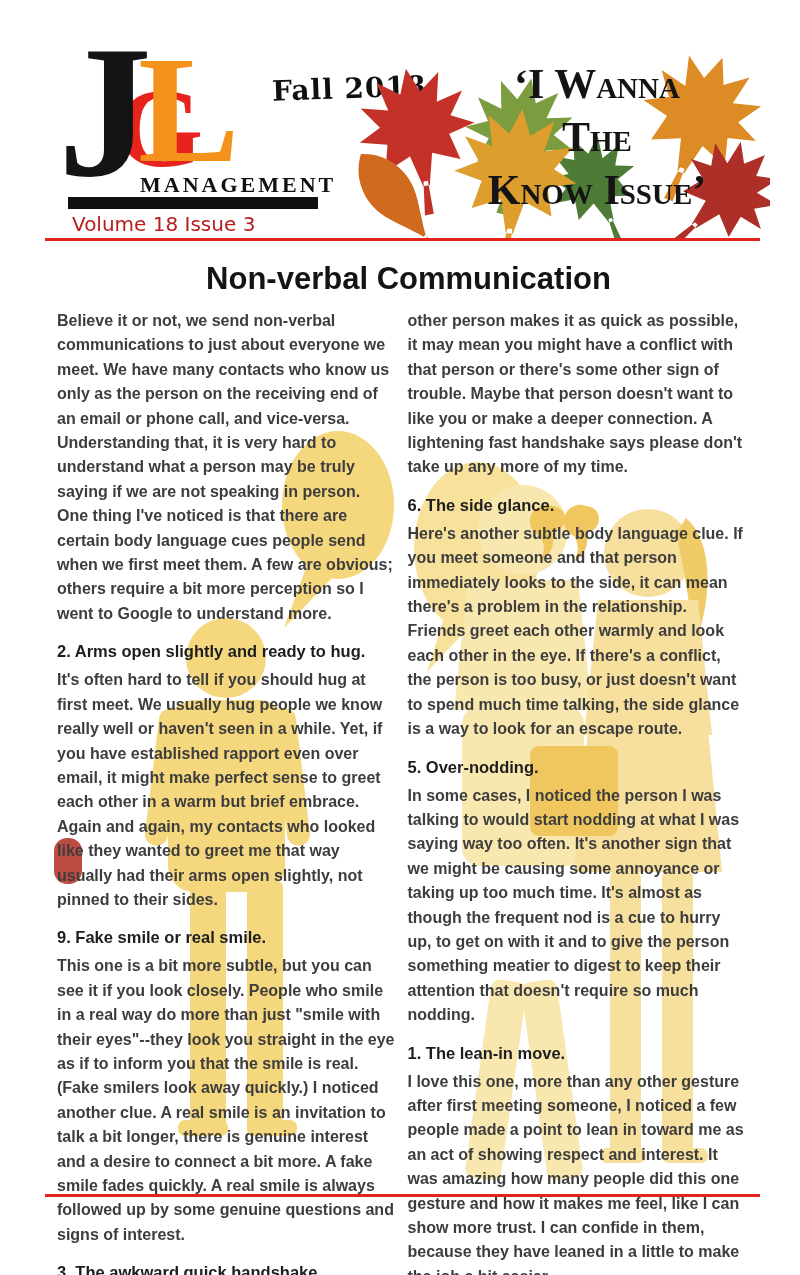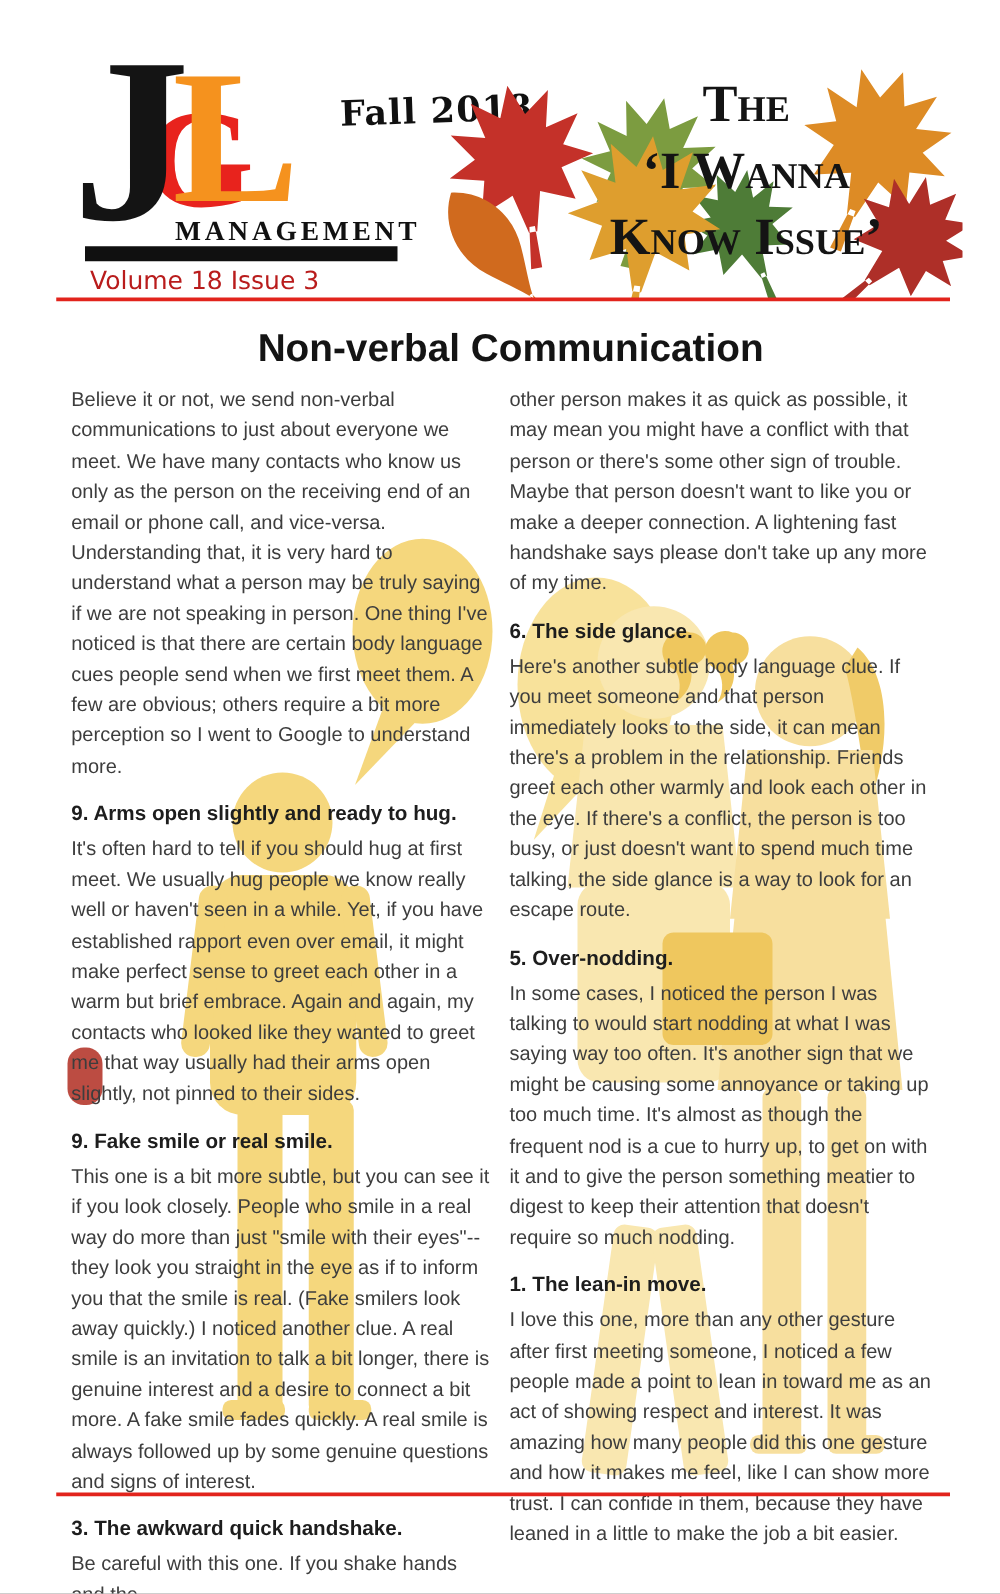--- a/index.html
+++ b/index.html
@@ -52,21 +52,21 @@
   
   .article{position:relative;z-index:1;}
   .article-title{
     text-align:center;margin:16px 0 6px 0;
     font-size:31px;font-weight:700;color:#141414;
     letter-spacing:0px;
     padding-left:17px;
   }
   .columns{display:flex;gap:13px;padding:6px 55px 0 57px;}
   .col{width:338px;font-size:16px;line-height:24.4px;color:#3d3d3d;}
-  .col p{margin:0 0 13px 0;}
+  .col p{margin:0 0 13px 0;font-weight:bold;}
   .col h3{margin:12px 0 5px 0;font-size:16.5px;line-height:24px;color:#1d1d1d;font-weight:700;}
 </style>
 </head>
 <body>
 
 <div class="page">
 
   <svg class="watermark" viewBox="0 0 800 1275" aria-hidden="true">
     <g fill="#f5d77d">
       <circle cx="226" cy="658" r="40"></circle>
@@ -128,35 +128,35 @@
       <use href="#mapleleaf" transform="translate(170,84) rotate(12) scale(1.05)" fill="#7c9c40"></use>
       <use href="#mapleleaf" transform="translate(242,132) rotate(-25) scale(0.85)" fill="#4e7c37"></use>
       <use href="#mapleleaf" transform="translate(352,66) rotate(20) scale(1.15)" fill="#dd8b25"></use>
       <use href="#mapleleaf" transform="translate(380,142) rotate(45) scale(0.95)" fill="#ae2f28"></use>
       <use href="#mapleleaf" transform="translate(166,122) rotate(6) scale(1.18)" fill="#de9e2e"></use>
       <use href="#mapleleaf" transform="translate(66,78) rotate(-10) scale(1.12)" fill="#c43129"></use>
       <use href="#slimleaf" transform="translate(42,146) rotate(-38) scale(1.1)" fill="#d06a1e"></use>
     </svg>
 
     <div class="issue-title">
+      <div>‘I Wanna</div>
       <div>The</div>
-      <div>‘I Wanna</div>
       <div>Know Issue’</div>
     </div>
 
     <div class="rule rule-top"></div>
   </div>
 
   <div class="article">
     <h1 class="article-title">Non-verbal Communication</h1>
 
     <div class="columns">
       <div class="col">
         <p>Believe it or not, we send non-verbal communications to just about everyone we meet.  We have many contacts who know us only as the person on the receiving end of an email or phone call, and vice-versa.  Understanding that, it is very hard to understand what a person may be truly saying if we are not speaking in person.  One thing I've noticed is that there are certain body language cues people send when we first meet them.  A few are obvious; others require a bit more perception so I went to Google to understand more.</p>
-        <h3>9. Arms open slightly and ready to hug.</h3>
+        <h3>2. Arms open slightly and ready to hug.</h3>
         <p>It's often hard to tell if you should hug at first meet. We usually hug people we know really well or haven't seen in a while. Yet, if you have established rapport even over email, it might make perfect sense to greet each other in a warm but brief embrace. Again and again, my contacts who looked like they wanted to greet me that way usually had their arms open slightly, not pinned to their sides.</p>
         <h3>9. Fake smile or real smile.</h3>
         <p>This one is a bit more subtle, but you can see it if you look closely. People who smile in a real way do more than just "smile with their eyes"--they look you straight in the eye as if to inform you that the smile is real. (Fake smilers look away quickly.) I noticed another clue.  A real smile is an invitation to talk a bit longer,  there is genuine interest and a desire to connect a bit more. A fake smile fades quickly. A real smile is always followed up by some genuine questions and signs of interest.</p>
         <h3>3. The awkward quick handshake.</h3>
         <p>Be careful with this one. If you shake hands and the</p>
       </div>
       <div class="col">
         <p>other person makes it as quick as possible, it may mean you might have a conflict with that person or there's some other sign of trouble. Maybe that person doesn't want to like you or make a deeper connection.  A lightening fast handshake says please don't take up any more of my time.</p>
         <h3>6. The side glance.</h3>
         <p>Here's another subtle body language clue. If you meet someone and that person immediately looks to the side, it can mean there's a problem in the relationship.  Friends greet each other warmly and look each other in the eye. If there's a conflict, the person is too busy, or just doesn't want to spend much time talking, the side glance is a way to look for an escape route.</p>

